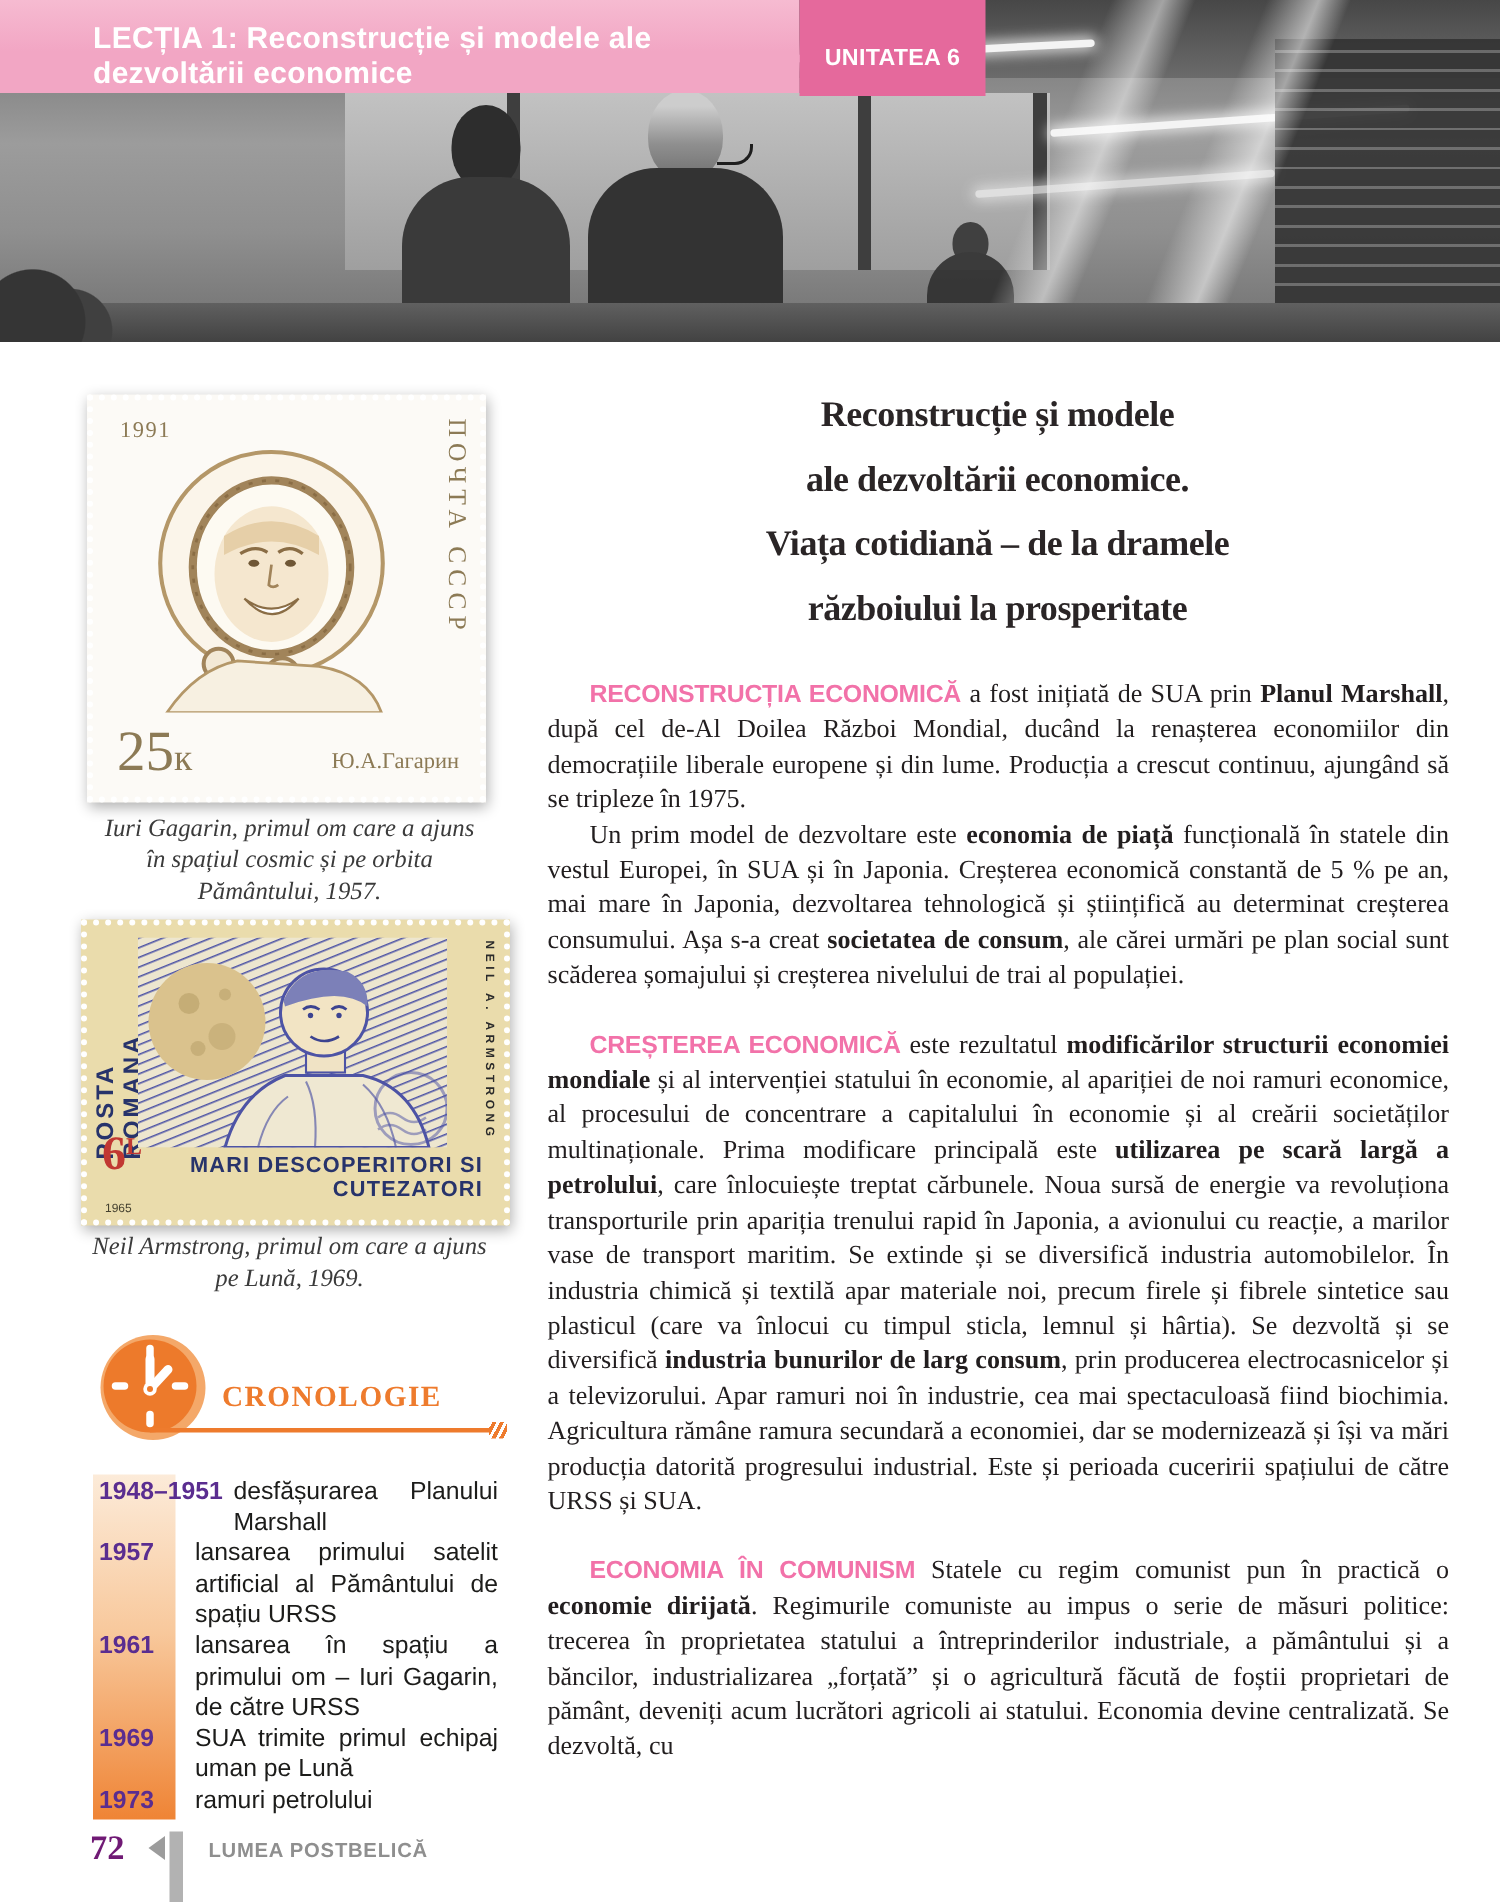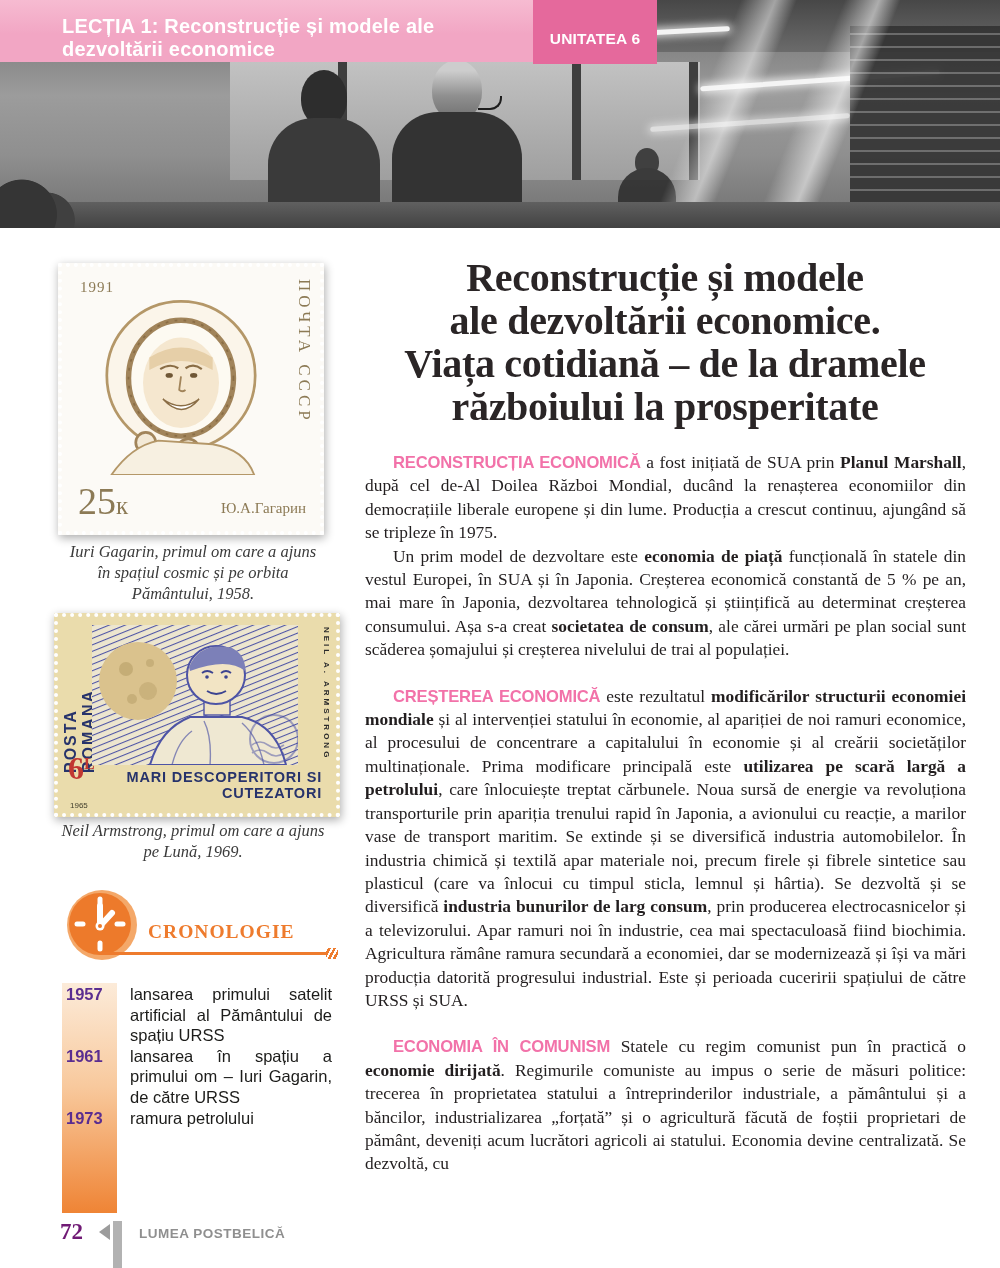--- a/index.html
+++ b/index.html
@@ -95,21 +95,21 @@
      background:linear-gradient(180deg,#FCEBD9 0%,#F8C99D 45%,#EF8435 100%);}
   .chrono-list{position:absolute;left:66px;top:984px;width:266px;
      font-family:"Liberation Sans",sans-serif;font-size:16.5px;line-height:20.6px;}
   .event{display:flex;}
   .event-year{min-width:57px;font-weight:bold;color:var(--purple-year,#5A2D90);white-space:nowrap;
      padding-right:7px;}
   .event-text{flex:1;color:#1c1c1a;text-align:justify;}
 
   
   .title{position:absolute;left:363px;top:256px;width:604px;text-align:center;font-weight:bold;
-     font-size:40px;line-height:43px;color:#2a2526;white-space:pre-line;letter-spacing:-.3px;}
+     font-size:24px;line-height:43px;color:#2a2526;white-space:pre-line;letter-spacing:-.3px;}
   .article{position:absolute;left:365px;top:451px;width:601px;}
   .article p{margin:0;text-align:justify;text-indent:28px;font-size:17.4px;line-height:23.4px;}
   .article p.spaced{margin-top:23px;}
   .seg-lead{font-family:"Liberation Sans",sans-serif;font-weight:bold;font-size:16.6px;
      color:var(--pink-lead,#F272A9);letter-spacing:-.2px;}
   .seg-b{font-weight:bold;}
 
   
   .page-num{position:absolute;left:60px;top:1219px;font-weight:bold;font-size:23px;color:#701a75;}
   .footer-tri{position:absolute;left:99px;top:1224px;width:0;height:0;
@@ -174,21 +174,21 @@
       <path d="M85 126 Q105 141 125 126 Q106 149 85 126 Z" fill="#ffffff" stroke="#8A6D45" stroke-width="1.6"></path>
       <circle cx="66" cy="174" r="11" fill="#F3E9D6" stroke="#A1845A" stroke-width="3"></circle>
       <circle cx="113" cy="182" r="12" fill="#F3E9D6" stroke="#A1845A" stroke-width="3"></circle>
       <path d="M28 210 Q50 178 80 172 L140 176 Q176 182 186 210 Z" fill="#F7F0E1" stroke="#B49768" stroke-width="2"></path>
     </svg>
     <span class="s1-value"><span class="big">25</span><span class="small">к</span></span>
     <span class="s1-name">Ю.А.Гагарин</span>
   </div>
   <div class="caption caption1">Iuri Gagarin, primul om care a ajuns
 în spațiul cosmic și pe orbita
-Pământului, 1958.</div>
+Pământului, 1957.</div>
 
   <div class="stamp stamp-armstrong">
     <span class="s2-post">POSTA ROMANA</span>
     <svg class="s2-art" viewBox="0 0 206 140">
       <defs>
         <pattern id="hatch" width="6" height="6" patternUnits="userSpaceOnUse" patternTransform="rotate(68)">
           <rect width="6" height="6" fill="#EDE6CF"></rect>
           <line x1="0" y1="0" x2="0" y2="6" stroke="#4D53A5" stroke-width="2.1"></line>
         </pattern>
       </defs>
@@ -234,30 +234,38 @@
       <line x1="34" y1="38" x2="46" y2="25"></line>
     </g>
     <circle cx="34" cy="38" r="4.5" fill="#ffffff"></circle>
     <circle cx="34" cy="38" r="2" fill="#ED7A2B"></circle>
   </svg>
   <div class="chrono-heading">CRONOLOGIE</div>
   <div class="chrono-rule"></div>
   <div class="chrono-band"></div>
   <div class="chrono-list">
       <div class="event">
+        <span class="event-year">1948–1951</span>
+        <span class="event-text">desfășurarea Planului Marshall</span>
+      </div>
+      <div class="event">
         <span class="event-year">1957</span>
         <span class="event-text">lansarea primului satelit artificial al Pământului de spațiu URSS</span>
       </div>
       <div class="event">
         <span class="event-year">1961</span>
         <span class="event-text">lansarea în spațiu a primului om – Iuri Gagarin, de către URSS</span>
       </div>
       <div class="event">
+        <span class="event-year">1969</span>
+        <span class="event-text">SUA trimite primul echipaj uman pe Lună</span>
+      </div>
+      <div class="event">
         <span class="event-year">1973</span>
-        <span class="event-text">ramura petrolului</span>
+        <span class="event-text">ramuri petrolului</span>
       </div>
     </div>
 
   <div class="title">Reconstrucție și modele
 ale dezvoltării economice.
 Viața cotidiană – de la dramele
 războiului la prosperitate</div>
   <div class="article">
       <p><span class="seg-lead">RECONSTRUCȚIA ECONOMICĂ</span><span> a fost inițiată de SUA prin </span><span class="seg-b">Planul Marshall</span><span>, după cel de-Al Doilea Război Mondial, ducând la renașterea economiilor din democrațiile liberale europene și din lume. Producția a crescut continuu, ajungând să se tripleze în 1975.</span></p>
       <p><span>Un prim model de dezvoltare este </span><span class="seg-b">economia de piață</span><span> funcțională în statele din vestul Europei, în SUA și în Japonia. Creșterea economică constantă de 5 % pe an, mai mare în Japonia, dezvoltarea tehnologică și științifică au determinat creșterea consumului. Așa s-a creat </span><span class="seg-b">societatea de consum</span><span>, ale cărei urmări pe plan social sunt scăderea șomajului și creșterea nivelului de trai al populației.</span></p>

